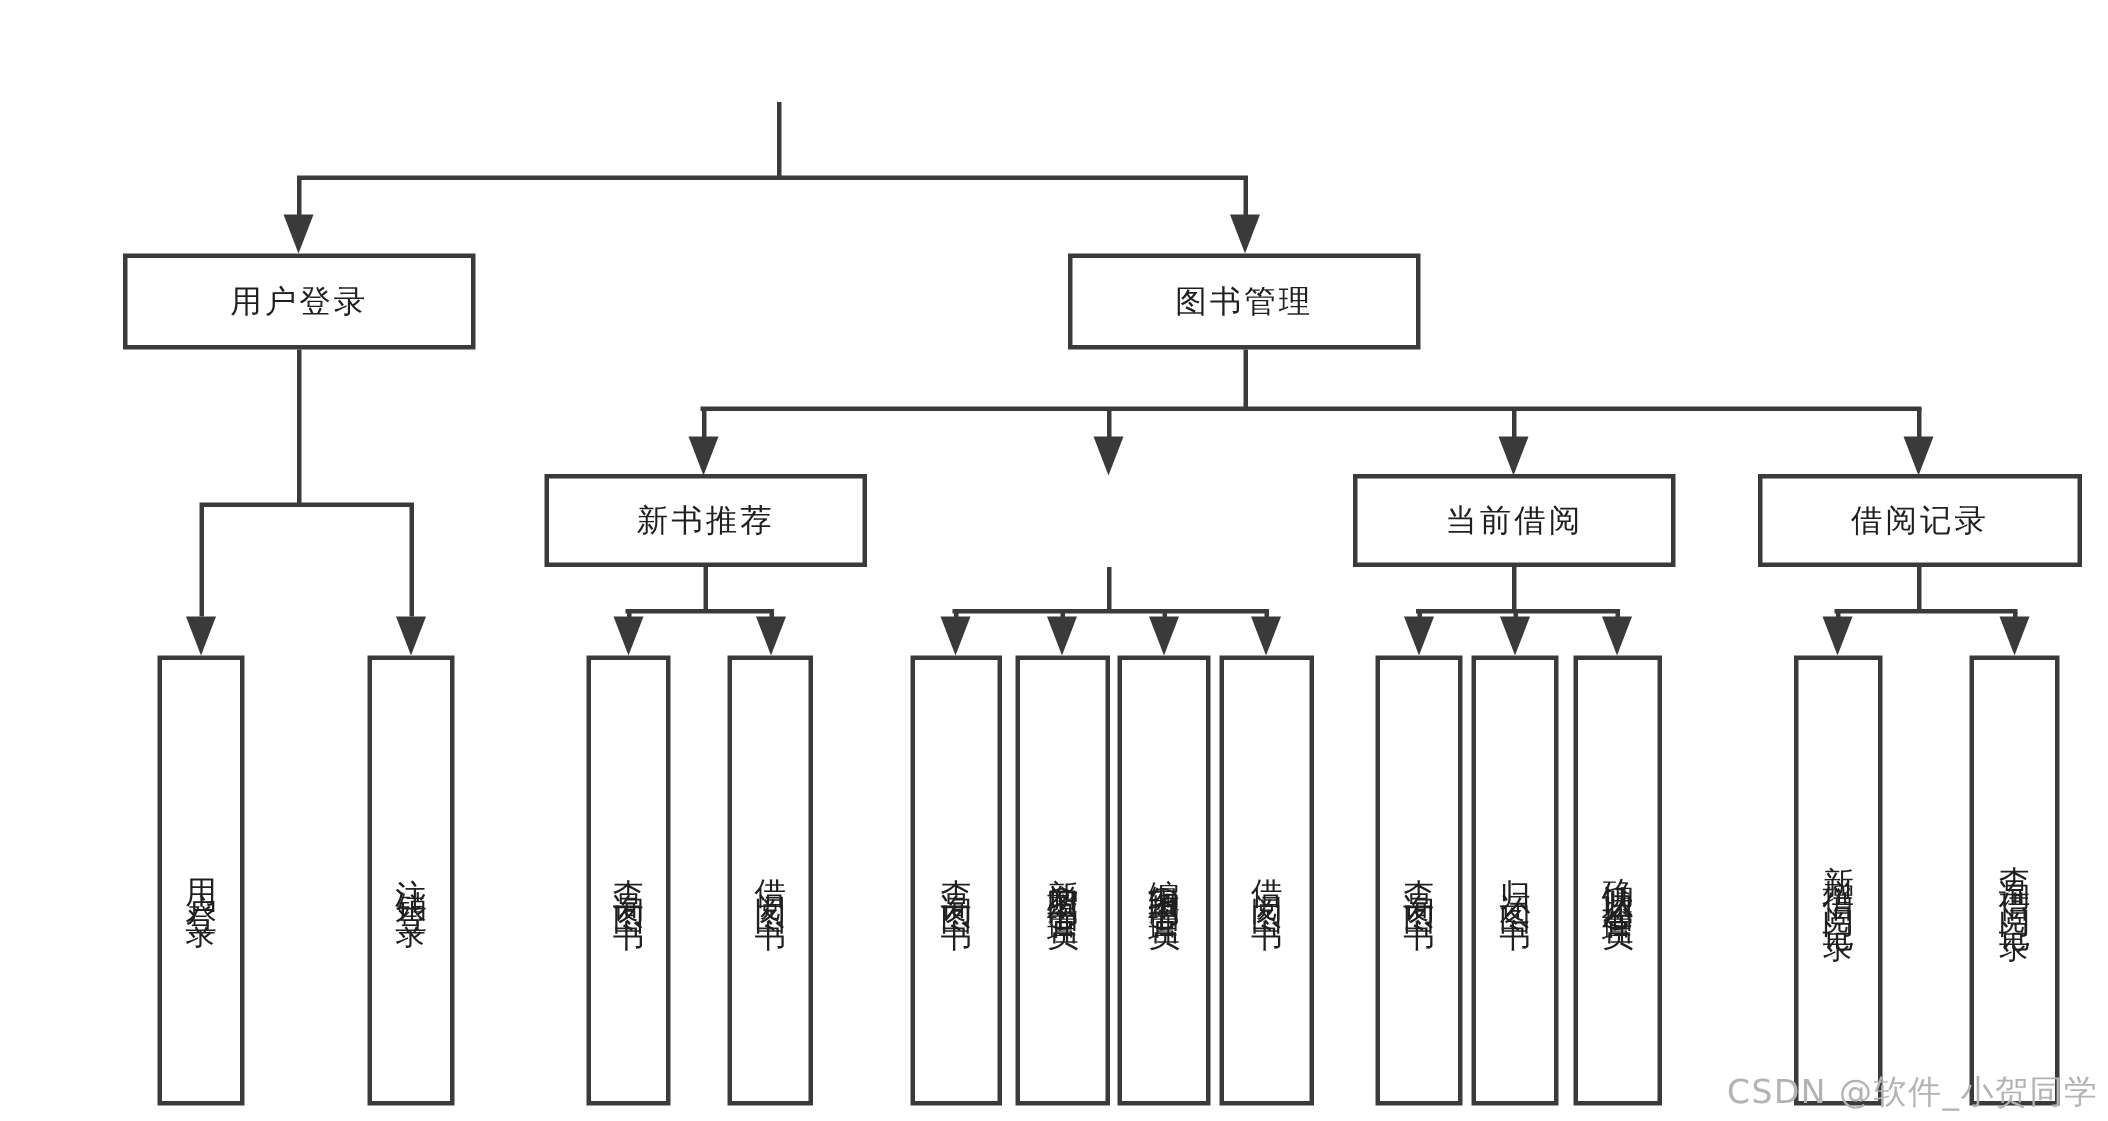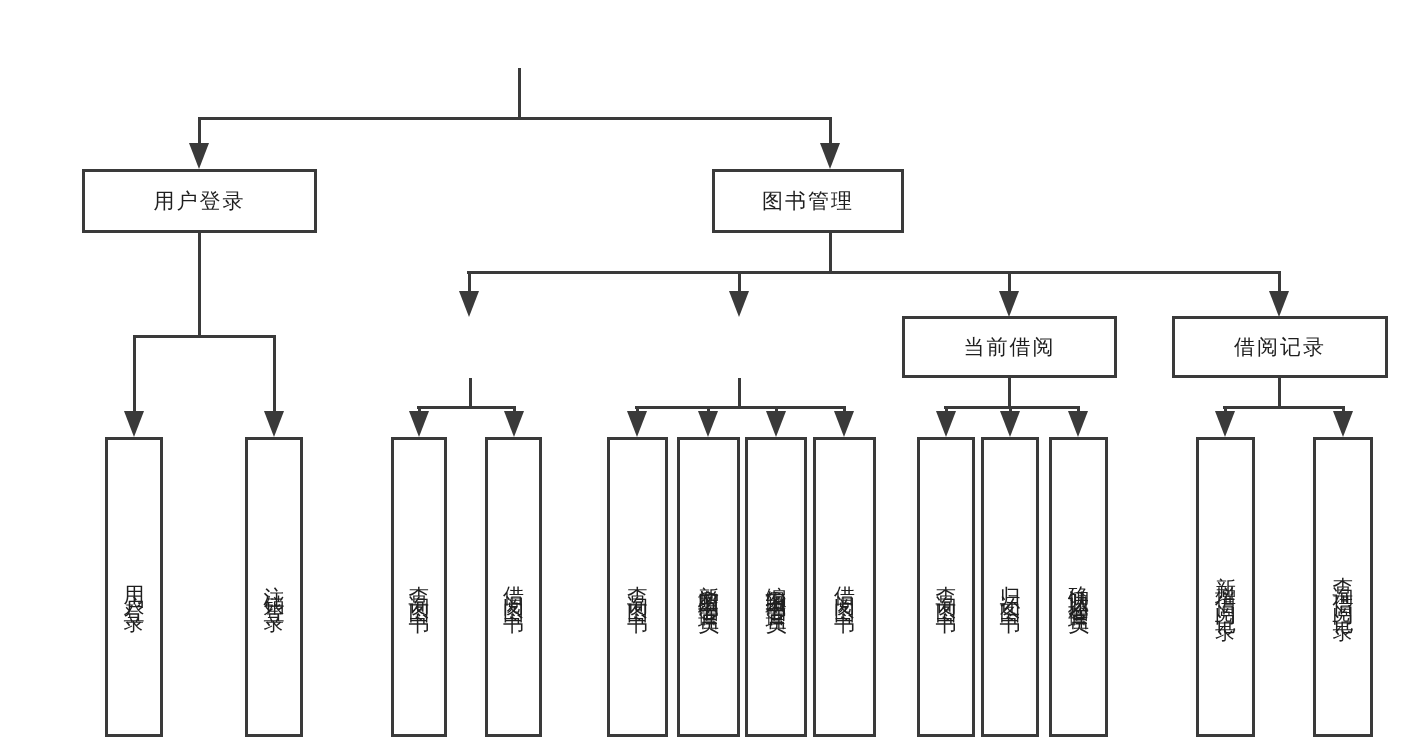--- a/index.html
+++ b/index.html
@@ -45,40 +45,41 @@
 
 
   <div class="vl" style="left:518px;top:68px;height:50px;"></div>
   <div class="hl" style="left:198px;top:117px;width:634px;"></div>
   <div class="vl" style="left:198px;top:118px;height:26px;"></div>
   <div class="arrow" style="left:189px;top:143px;"></div>
   <div class="vl" style="left:829px;top:118px;height:26px;"></div>
   <div class="arrow" style="left:820px;top:143px;"></div>
 
   <div class="box" style="left:82px;top:169px;width:235px;height:64px;">用户登录</div>
-  <div class="box" style="left:712px;top:169px;width:192px;height:64px;">图书管理</div>
+  <div class="box" style="left:712px;top:169px;width:235px;height:64px;">图书管理</div>
 
   <div class="vl" style="left:198px;top:233px;height:105px;"></div>
   <div class="hl" style="left:133px;top:335px;width:143px;"></div>
   <div class="vl" style="left:133px;top:338px;height:73px;"></div>
   <div class="arrow" style="left:124px;top:411px;"></div>
   <div class="vl" style="left:273px;top:338px;height:73px;"></div>
   <div class="arrow" style="left:264px;top:411px;"></div>
 
   <div class="vl" style="left:829px;top:233px;height:40px;"></div>
   <div class="hl" style="left:467px;top:271px;width:814px;"></div>
   <div class="vl" style="left:468px;top:272px;height:20px;"></div>
   <div class="arrow" style="left:459px;top:291px;"></div>
   <div class="vl" style="left:738px;top:272px;height:20px;"></div>
   <div class="arrow" style="left:729px;top:291px;"></div>
   <div class="vl" style="left:1008px;top:272px;height:20px;"></div>
   <div class="arrow" style="left:999px;top:291px;"></div>
   <div class="vl" style="left:1278px;top:272px;height:20px;"></div>
   <div class="arrow" style="left:1269px;top:291px;"></div>
 
+  <div class="box" style="left:363px;top:316px;width:215px;height:62px;">新书推荐</div>
   <div class="box" style="left:902px;top:316px;width:215px;height:62px;">当前借阅</div>
   <div class="box" style="left:1172px;top:316px;width:216px;height:62px;">借阅记录</div>
 
   <div class="vl" style="left:469px;top:378px;height:30px;"></div>
   <div class="hl" style="left:417px;top:406px;width:99px;"></div>
   <div class="vl" style="left:418px;top:408px;height:6px;"></div>
   <div class="arrow" style="left:409px;top:411px;"></div>
   <div class="vl" style="left:513px;top:408px;height:6px;"></div>
   <div class="arrow" style="left:504px;top:411px;"></div>
 
@@ -120,14 +121,15 @@
   <div class="vbox long" style="left:745px;top:437px;width:62px;height:300px;">编辑图书（管理员）</div>
   <div class="vbox" style="left:813px;top:437px;width:63px;height:300px;">借阅图书</div>
 
   <div class="vbox" style="left:917px;top:437px;width:58px;height:300px;">查询图书</div>
   <div class="vbox" style="left:981px;top:437px;width:58px;height:300px;">归还图书</div>
   <div class="vbox long" style="left:1049px;top:437px;width:59px;height:300px;">确认归还（管理员）</div>
 
   <div class="vbox" style="left:1196px;top:437px;width:59px;height:300px;">新增借阅记录</div>
   <div class="vbox" style="left:1313px;top:437px;width:60px;height:300px;">查询借阅记录</div>
 
+  <div class="watermark">CSDN @软件_小贺同学</div>
 
 </div>
 
 </body></html>

